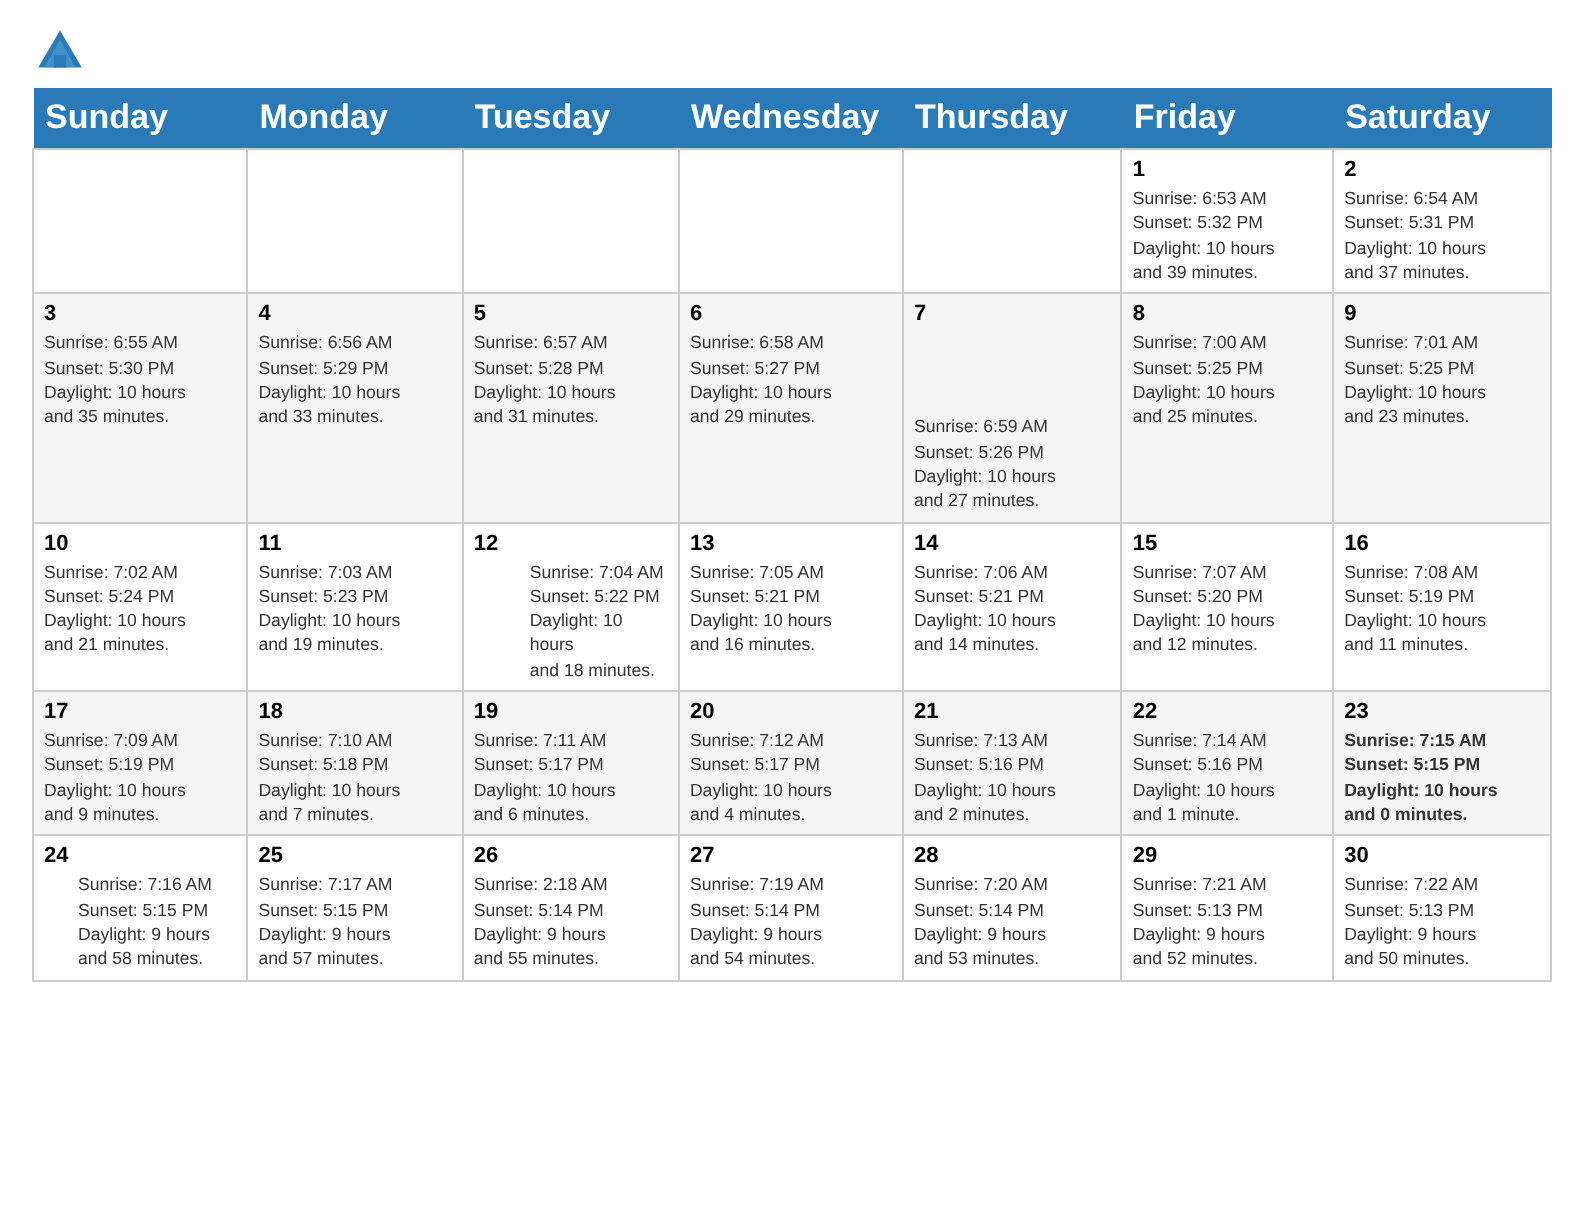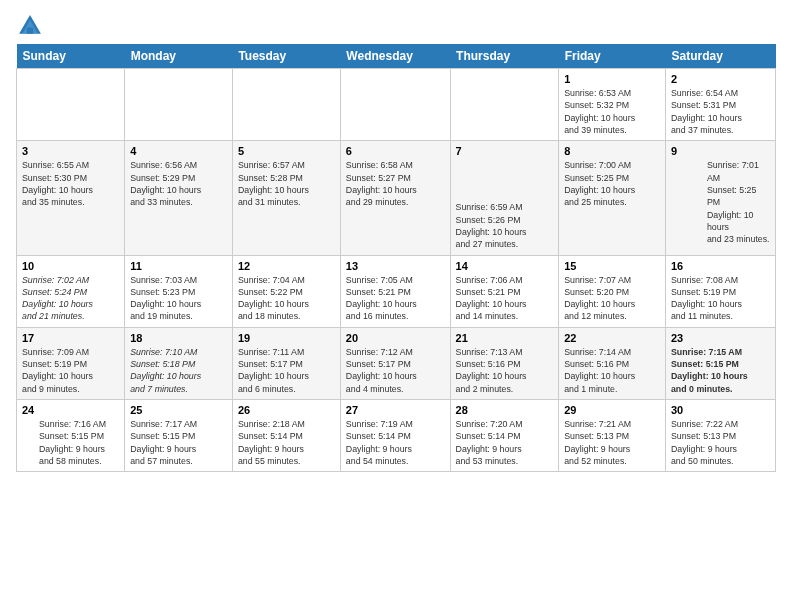--- a/index.html
+++ b/index.html
@@ -52,21 +52,21 @@
     table {
       width: 100%;
       border-collapse: collapse;
       font-size: 9.5px;
     }
     thead tr th {
       background-color: #2a7ab8;
       color: #fff;
       text-align: left;
       padding: 5px 6px;
-      font-size: 12px;
+      font-size: 17px;
       font-weight: bold;
     }
     tbody tr td {
       border: 1px solid #ccc;
       vertical-align: top;
       padding: 4px 5px;
       width: 113px;
       height: 72px;
       background: #fff;
     }
@@ -182,44 +182,44 @@
           </td>
           <td>
             <span class="day-num">8</span>
             <div class="day-info" style="white-space: pre-line;">Sunrise: 7:00 AM
 Sunset: 5:25 PM
 Daylight: 10 hours
 and 25 minutes.</div>
           </td>
           <td>
             <span class="day-num">9</span>
-            <div class="day-info" style="white-space: pre-line; margin-left: 36px;">Sunrise: 7:01 AM
+            <div class="day-info" style="white-space: pre-line;">Sunrise: 7:01 AM
 Sunset: 5:25 PM
 Daylight: 10 hours
 and 23 minutes.</div>
           </td>
         </tr>
         <tr>
           <td>
             <span class="day-num">10</span>
-            <div class="day-info" style="white-space: pre-line; font-style: italic;">Sunrise: 7:02 AM
+            <div class="day-info" style="white-space: pre-line;">Sunrise: 7:02 AM
 Sunset: 5:24 PM
 Daylight: 10 hours
 and 21 minutes.</div>
           </td>
           <td>
             <span class="day-num">11</span>
             <div class="day-info" style="white-space: pre-line;">Sunrise: 7:03 AM
 Sunset: 5:23 PM
 Daylight: 10 hours
 and 19 minutes.</div>
           </td>
           <td>
             <span class="day-num">12</span>
-            <div class="day-info" style="white-space: pre-line;">Sunrise: 7:04 AM
+            <div class="day-info" style="white-space: pre-line; margin-left: 28px;">Sunrise: 7:04 AM
 Sunset: 5:22 PM
 Daylight: 10 hours
 and 18 minutes.</div>
           </td>
           <td>
             <span class="day-num">13</span>
             <div class="day-info" style="white-space: pre-line;">Sunrise: 7:05 AM
 Sunset: 5:21 PM
 Daylight: 10 hours
 and 16 minutes.</div>
@@ -249,21 +249,21 @@
         <tr>
           <td>
             <span class="day-num">17</span>
             <div class="day-info" style="white-space: pre-line;">Sunrise: 7:09 AM
 Sunset: 5:19 PM
 Daylight: 10 hours
 and 9 minutes.</div>
           </td>
           <td>
             <span class="day-num">18</span>
-            <div class="day-info" style="white-space: pre-line; font-style: italic;">Sunrise: 7:10 AM
+            <div class="day-info" style="white-space: pre-line;">Sunrise: 7:10 AM
 Sunset: 5:18 PM
 Daylight: 10 hours
 and 7 minutes.</div>
           </td>
           <td>
             <span class="day-num">19</span>
             <div class="day-info" style="white-space: pre-line;">Sunrise: 7:11 AM
 Sunset: 5:17 PM
 Daylight: 10 hours
 and 6 minutes.</div>

